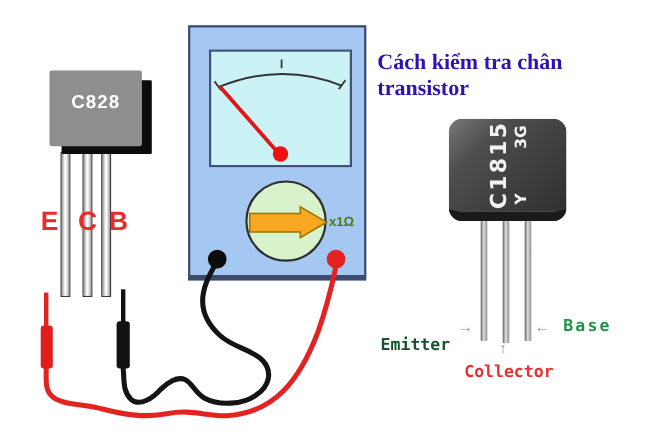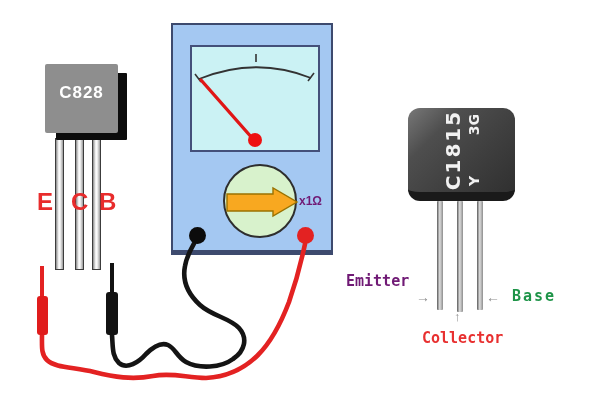--- a/index.html
+++ b/index.html
@@ -6,39 +6,39 @@
   #canvas{position:relative;width:600px;height:400px;background:#ffffff;overflow:hidden;
           font-family:"Liberation Sans", sans-serif;}
   .abs{position:absolute;}
 
   
   #title{left:343px;top:46px;width:256px;font-family:"Liberation Serif", serif;
          font-weight:bold;font-size:20px;color:#2f12b5;}
 
   
   #c828-body{left:45px;top:64px;width:73px;height:69px;background:#8e8e8e;
-             box-shadow:10px 8px 0 -1px #0c0c0c;border-radius:2px;}
+             box-shadow:10px 8px 0 -1px #0c0c0c;border-radius:2px;padding-left:11px;}
   #c828-label{left:0;top:19px;width:100%;text-align:center;color:#ffffff;
               font-weight:bold;font-size:17px;letter-spacing:1px;}
   .c828-leg{top:138px;width:7px;height:130px;border:1px solid #3c3c3c;
             background:linear-gradient(90deg,#8a8a8a 0%,#ededed 35%,#ffffff 55%,#9a9a9a 100%);}
   #c828-leg-e{left:55px;} #c828-leg-c{left:75px;} #c828-leg-b{left:92px;}
   .ecb{top:188px;color:#e82c2c;font-weight:bold;font-size:24px;}
   #pin-e{left:37px;} #pin-c{left:71px;} #pin-b{left:99px;}
 
   
   #meter-body{left:171px;top:23px;width:158px;height:225px;background:#a4c8f2;
               border:2px solid #3d4a6e;border-bottom-width:5px;}
   #meter-screen{left:190px;top:45px;width:126px;height:103px;background:#cbf2f4;
                 border:2px solid #44507a;}
   #meter-face{left:192px;top:47px;width:126px;height:103px;}
   #dial{left:223px;top:164px;width:74px;height:74px;border-radius:50%;
         background:#d8f2cc;border:2px solid #2e2e2e;box-sizing:border-box;}
   #knob-svg{left:223px;top:164px;width:76px;height:74px;}
-  #range-label{left:299px;top:194px;font-weight:bold;font-size:12px;color:#701a75;}
+  #range-label{left:299px;top:194px;font-weight:bold;font-size:12px;color:#4d7c0f;}
   .terminal{width:17px;height:17px;border-radius:50%;}
   #terminal-black{left:189px;top:227px;background:#0c0c0c;}
   #terminal-red{left:297px;top:227px;background:#e32222;}
 
   
   #wires{left:0;top:0;width:600px;height:400px;}
 
   
   #red-probe-tip{left:40px;top:266px;width:4px;height:32px;background:#e32222;}
   #red-probe-grip{left:37px;top:296px;width:11px;height:39px;background:#e01c1c;border-radius:3px;}
@@ -53,33 +53,34 @@
               text-align:center;color:#f2f2f2;font-family:"DejaVu Sans", sans-serif;}
   #c1815-part{font-weight:bold;font-size:20px;letter-spacing:2px;line-height:22px;white-space:nowrap;}
   #c1815-line2{display:flex;justify-content:space-between;width:72px;margin:2px auto 0;
                font-weight:bold;font-size:14px;}
   .c1815-leg{top:201px;width:6px;border-radius:1px;
              background:linear-gradient(90deg,#5a5a5a 0%,#dedede 45%,#8e8e8e 100%);}
   #c1815-leg-e{left:437px;height:109px;}
   #c1815-leg-c{left:457px;height:111px;}
   #c1815-leg-b{left:477px;height:109px;}
   .pinword{font-family:"DejaVu Sans Mono", monospace;font-weight:bold;font-size:15px;}
-  #emitter-label{left:346px;top:272px;color:#701a75;text-align:center;}
+  #emitter-label{left:346px;top:304px;color:#14532d;text-align:center;}
   #base-label{left:512px;top:287px;color:#1e9448;letter-spacing:2px;}
   #collector-label{left:422px;top:329px;color:#e83030;}
   .pin-arrow{color:#8f8f8f;font-size:14px;font-weight:bold;}
   #emitter-arrow{left:416px;top:289px;}
   #base-arrow{left:486px;top:289px;}
   #collector-arrow{left:454px;top:309px;font-size:13px;}
 </style>
 </head>
 <body>
 
 <div id="canvas">
 
+  <div class="abs" id="title">Cách kiểm tra chân transistor</div>
 
   <div class="abs c828-leg" id="c828-leg-e"></div>
   <div class="abs c828-leg" id="c828-leg-c"></div>
   <div class="abs c828-leg" id="c828-leg-b"></div>
   <div class="abs" id="c828-body">
     <div class="abs" id="c828-label">C828</div>
   </div>
   <div class="abs ecb" id="pin-e">E</div>
   <div class="abs ecb" id="pin-c">C</div>
   <div class="abs ecb" id="pin-b">B</div>

